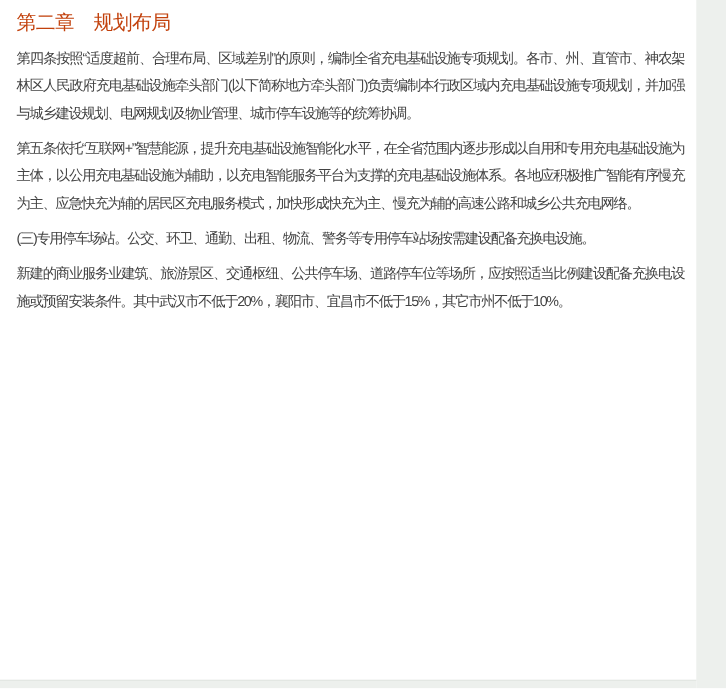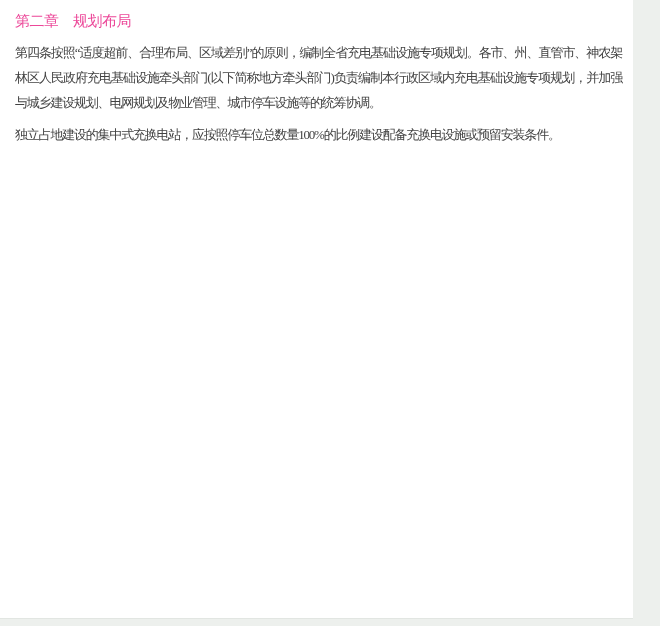--- a/index.html
+++ b/index.html
@@ -21,29 +21,28 @@
     top: 8px;
     width: 607px;
     color: #424242;
     font-size: 13px;
     line-height: 25px;
     letter-spacing: -1.2px;
     text-align: justify;
     text-justify: inter-ideograph;
   }
   .doc-title {
-    font-size: 15px;
+    font-size: 18px;
     font-weight: normal;
     margin: 0 0 7px 0;
-    color: #ec4899;
+    color: #c2410c;
     letter-spacing: -0.5px;
   }
   .content p {
     margin: 0 0 7px 0;
-    font-family: Liberation Serif, serif;
   }
   .side-strip {
     position: absolute;
     top: 0;
     right: 0;
     width: 27px;
     height: 626px;
     background: #edf0ed;
   }
   .bottom-strip {
@@ -56,17 +55,19 @@
     border-top: 1px solid #e2e6e2;
   }
 </style>
 </head>
 <body>
 
 <div class="page">
   <div class="content">
     <h1 class="doc-title">第二章　规划布局</h1>
     <p>第四条按照“适度超前、合理布局、区域差别”的原则，编制全省充电基础设施专项规划。各市、州、直管市、神农架林区人民政府充电基础设施牵头部门(以下简称地方牵头部门)负责编制本行政区域内充电基础设施专项规划，并加强与城乡建设规划、电网规划及物业管理、城市停车设施等的统筹协调。</p>
-    <p>独立占地建设的集中式充换电站，应按照停车位总数量100%的比例建设配备充换电设施或预留安装条件。</p>
+    <p>第五条依托“互联网+”智慧能源，提升充电基础设施智能化水平，在全省范围内逐步形成以自用和专用充电基础设施为主体，以公用充电基础设施为辅助，以充电智能服务平台为支撑的充电基础设施体系。各地应积极推广智能有序慢充为主、应急快充为辅的居民区充电服务模式，加快形成快充为主、慢充为辅的高速公路和城乡公共充电网络。</p>
+    <p>(三)专用停车场站。公交、环卫、通勤、出租、物流、警务等专用停车站场按需建设配备充换电设施。</p>
+    <p>新建的商业服务业建筑、旅游景区、交通枢纽、公共停车场、道路停车位等场所，应按照适当比例建设配备充换电设施或预留安装条件。其中武汉市不低于20%，襄阳市、宜昌市不低于15%，其它市州不低于10%。</p>
   </div>
   <div class="side-strip"></div>
   <div class="bottom-strip"></div>
 </div>
 
 </body></html>

